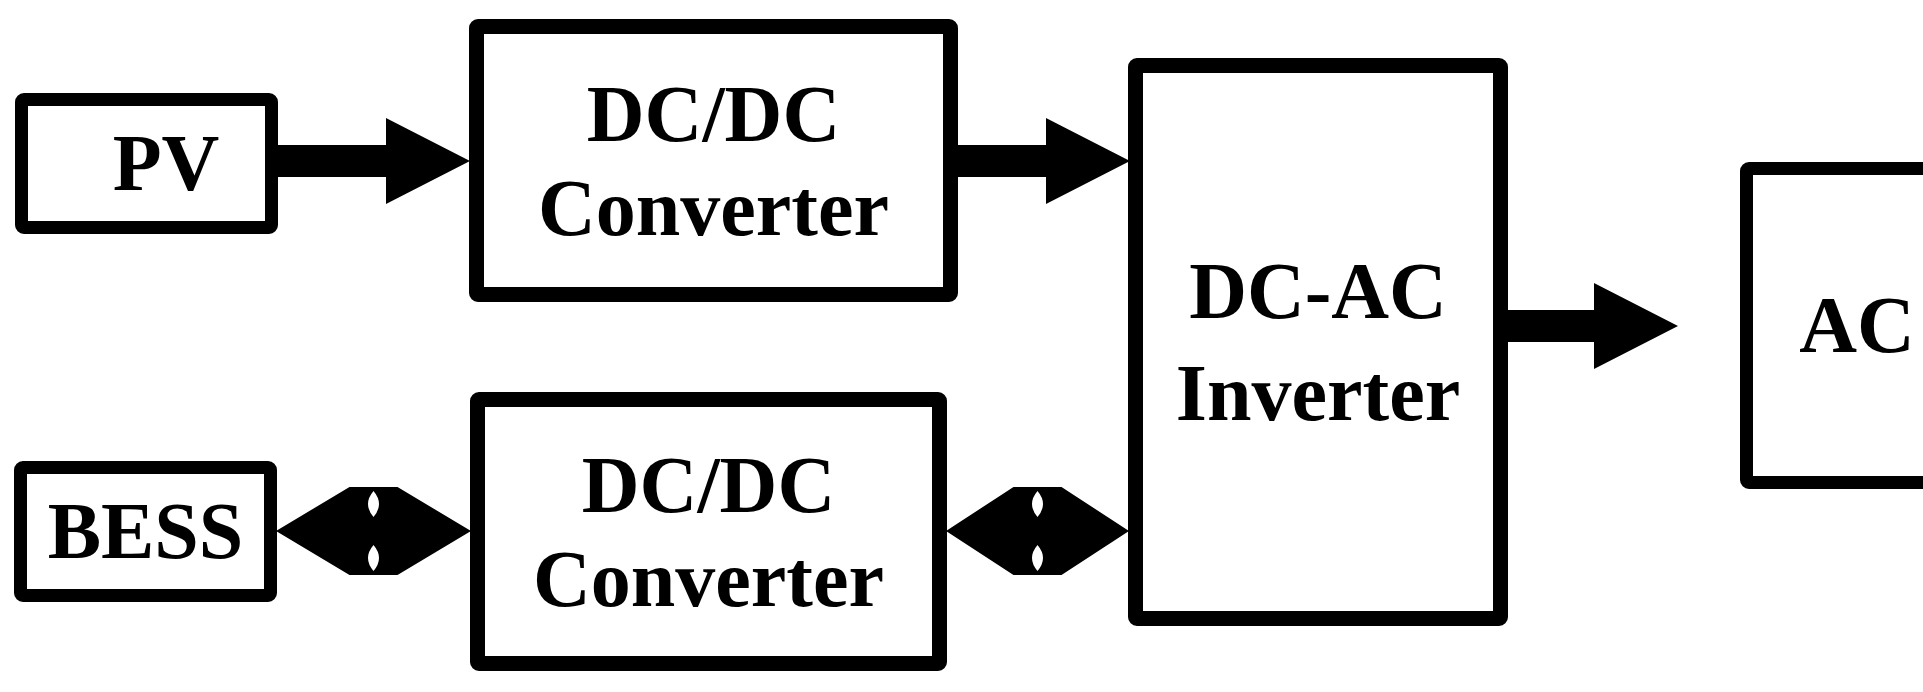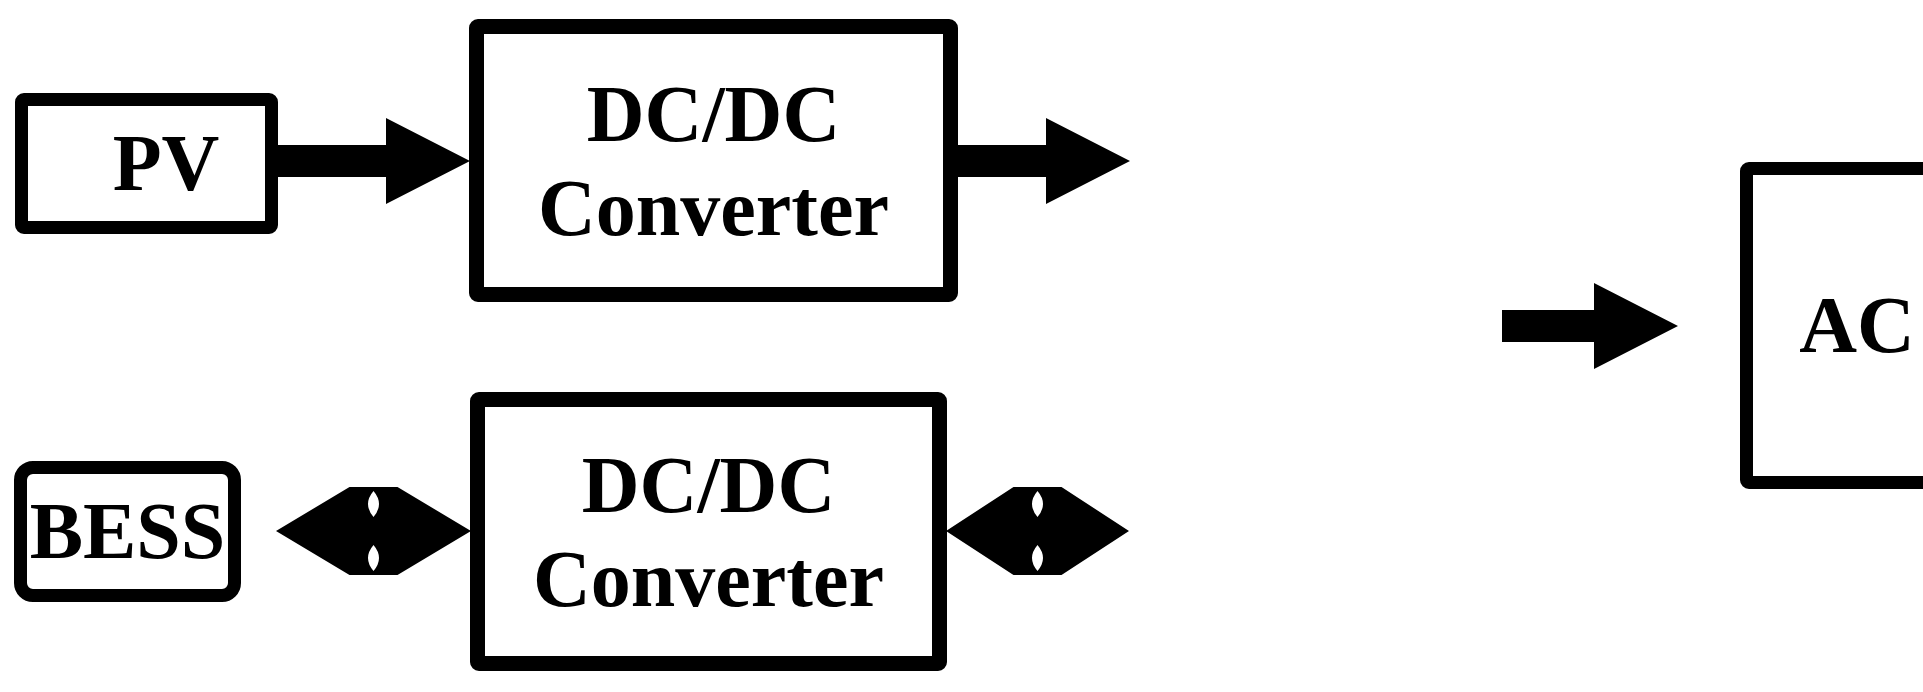--- a/index.html
+++ b/index.html
@@ -58,26 +58,30 @@
 
   <div class="node" style="left:15px; top:93px; width:263px; height:141px; border-width:13px;padding-left:39px;">
     <div class="line">PV</div>
   </div>
 
   <div class="node lh94" style="left:469px; top:19px; width:489px; height:283px; border-width:15px;">
     <div class="line">DC/DC</div>
     <div class="line">Converter</div>
   </div>
 
+  <div class="node lh102" style="left:1128px; top:58px; width:380px; height:568px; border-width:15px;">
+    <div class="line">DC-AC</div>
+    <div class="line">Inverter</div>
+  </div>
 
   <div class="node lh97" style="left:1740px; top:162px; width:234px; height:327px; border-width:13px;">
     <div class="line">AC</div>
   </div>
 
-  <div class="node" style="left:14px; top:461px; width:227px; height:141px; border-width:13px;border-radius:19px;">
+  <div class="node" style="left:14px; top:461px; width:263px; height:141px; border-width:13px;">
     <div class="line">BESS</div>
   </div>
 
   <div class="node lh94" style="left:470px; top:392px; width:477px; height:279px; border-width:15px;">
     <div class="line">DC/DC</div>
     <div class="line">Converter</div>
   </div>
 
 </div>
 

